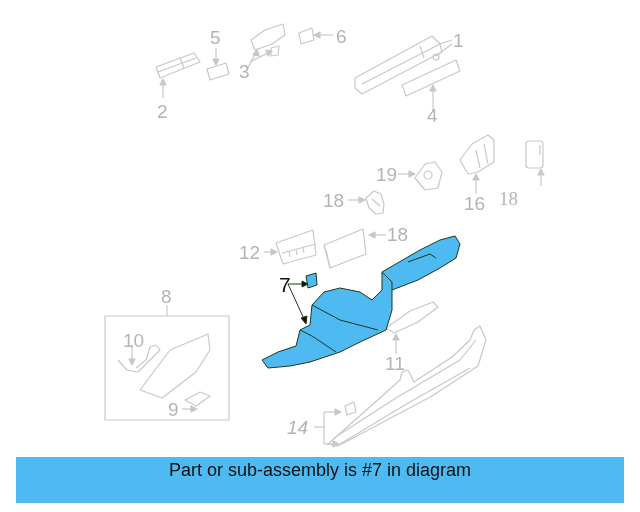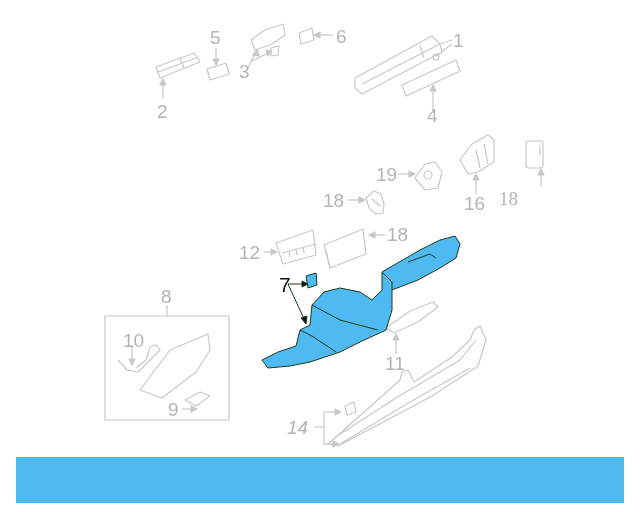--- a/index.html
+++ b/index.html
@@ -165,13 +165,14 @@
   <span class="callout" style="left:239px;top:243px;">12</span>
   <span class="callout" style="left:387px;top:225px;">18</span>
   <span class="callout" style="left:287px;top:418px;font-style:italic;">14</span>
   <span class="callout" style="left:464px;top:194px;">16</span>
   <span class="callout" style="left:323px;top:191px;">18</span>
   <span class="callout" style="left:376px;top:165px;">19</span>
   <span class="callout" style="left:499px;top:189px;font-family:Liberation Serif, serif;">18</span>
 </div>
 
 <div id="banner">
+  <div>Part or sub-assembly is #7 in diagram</div>
 </div>
 
 </body></html>

